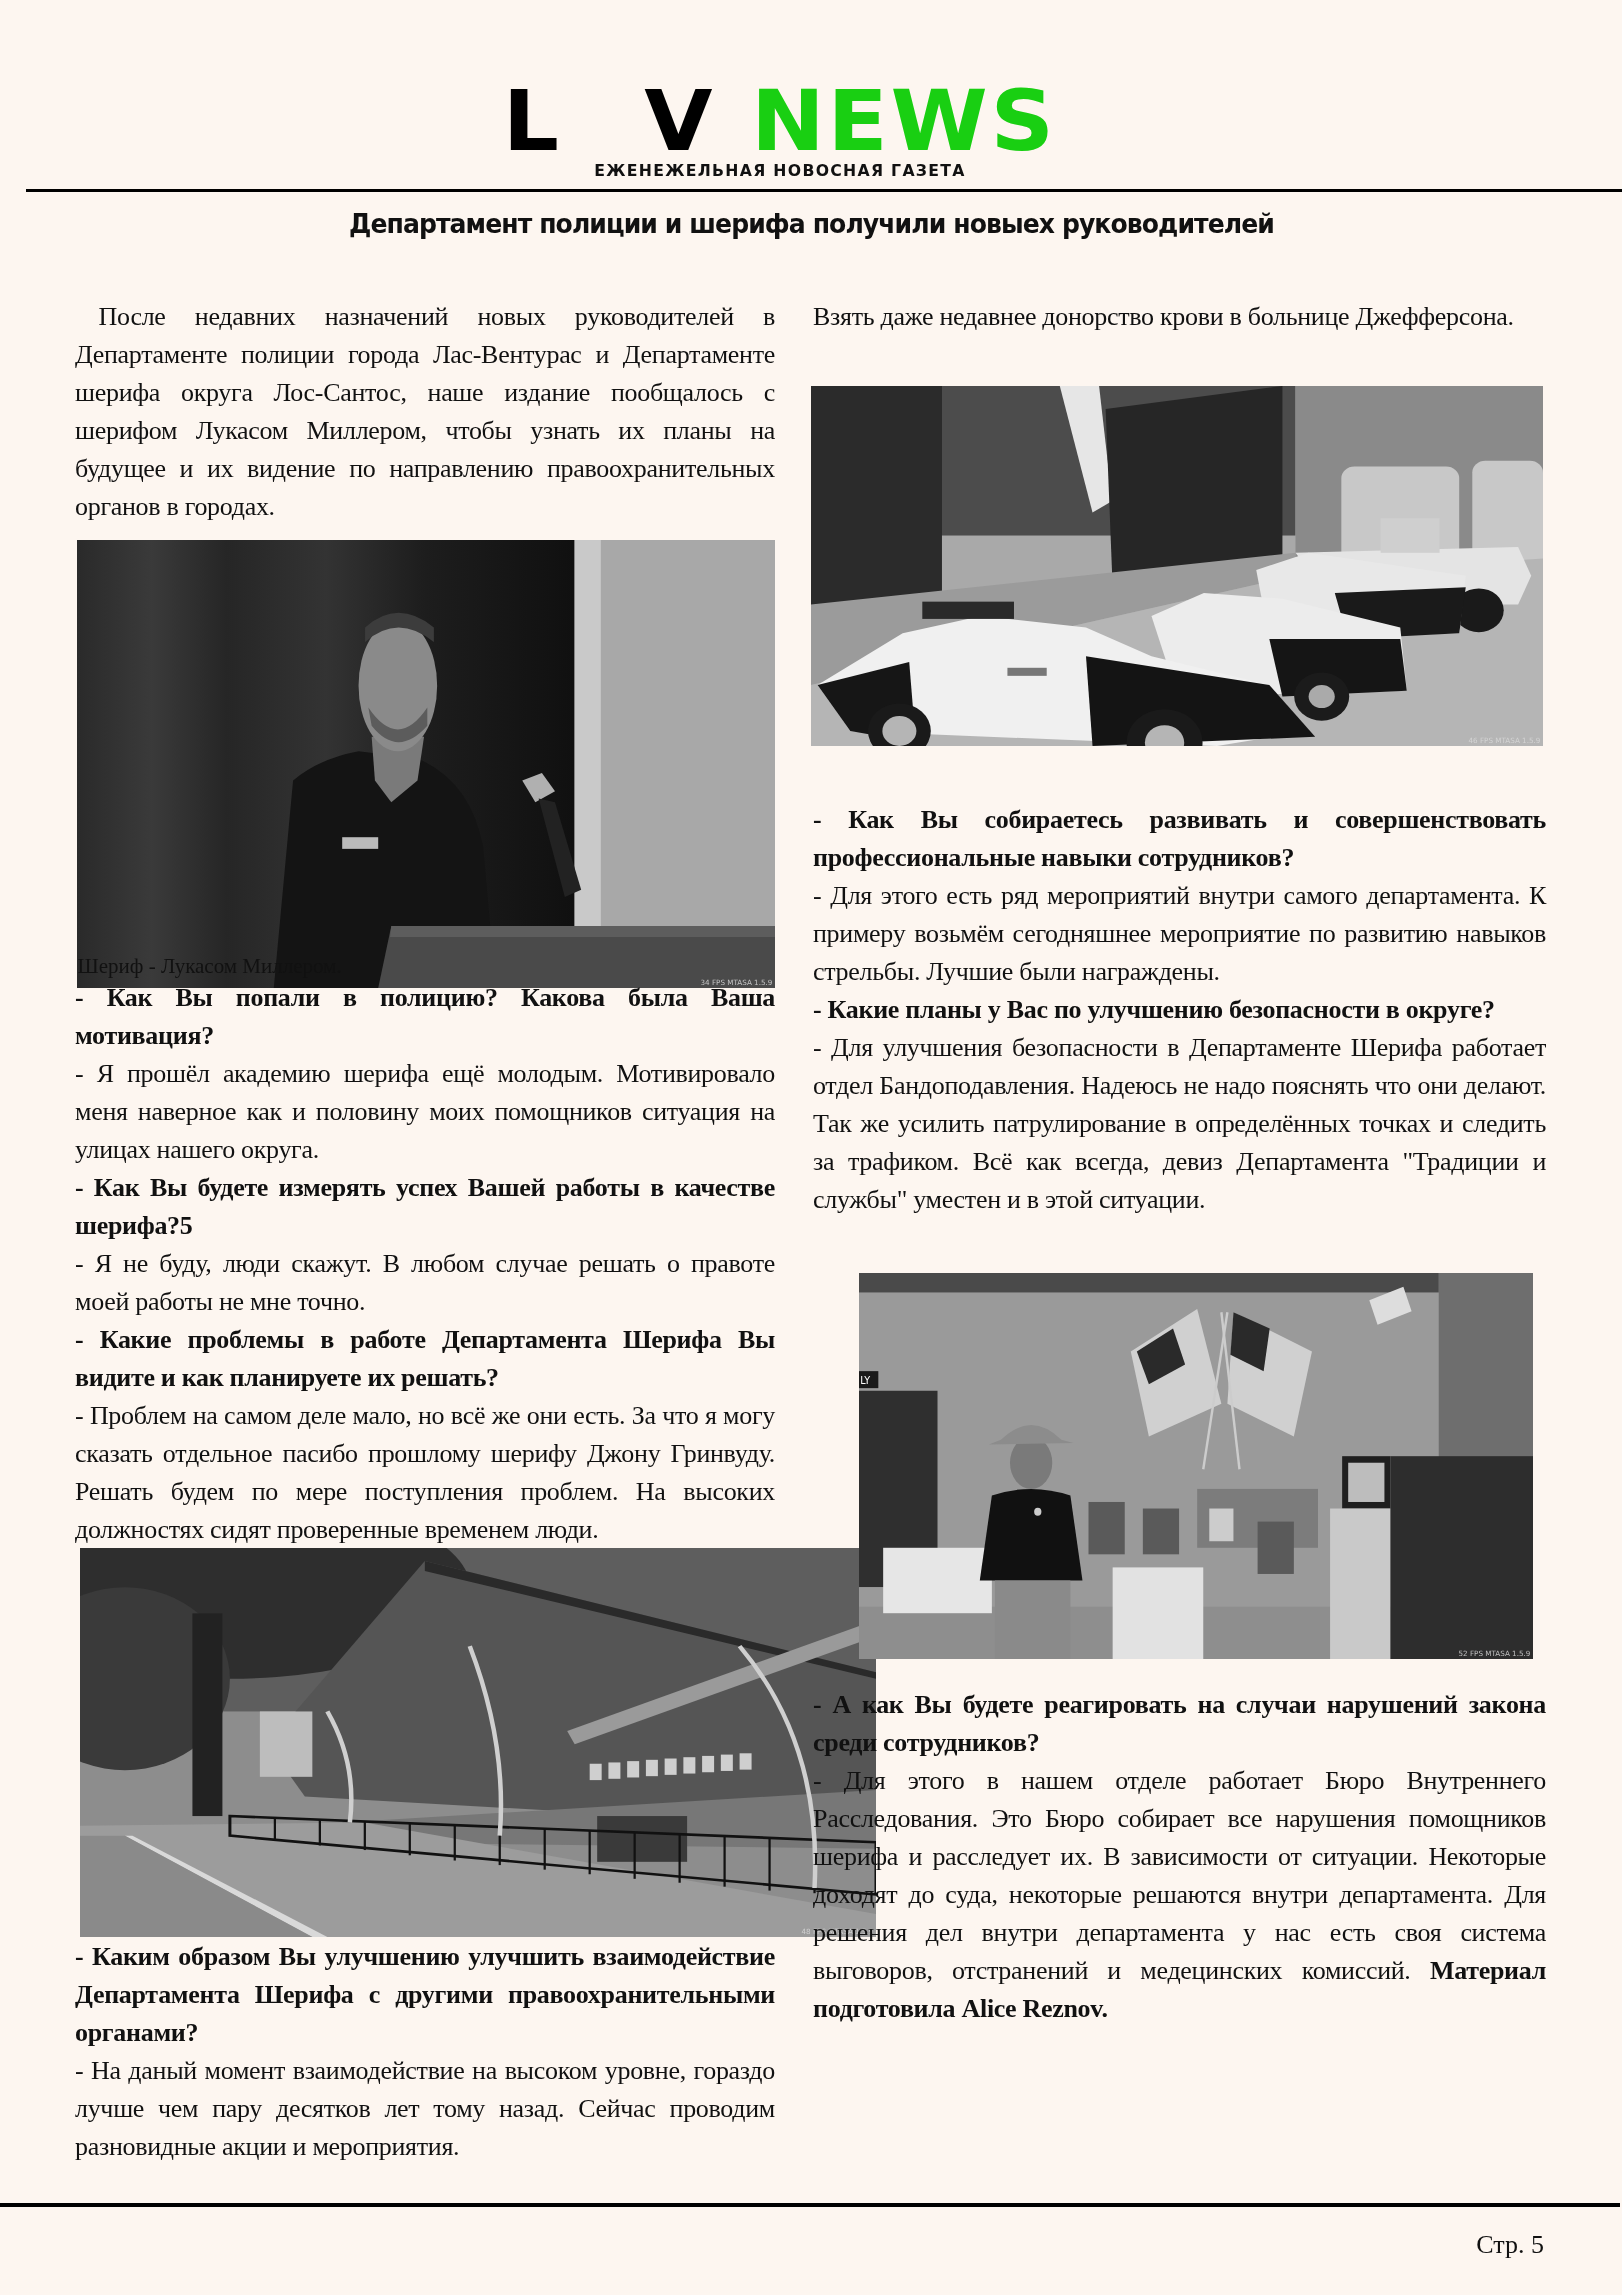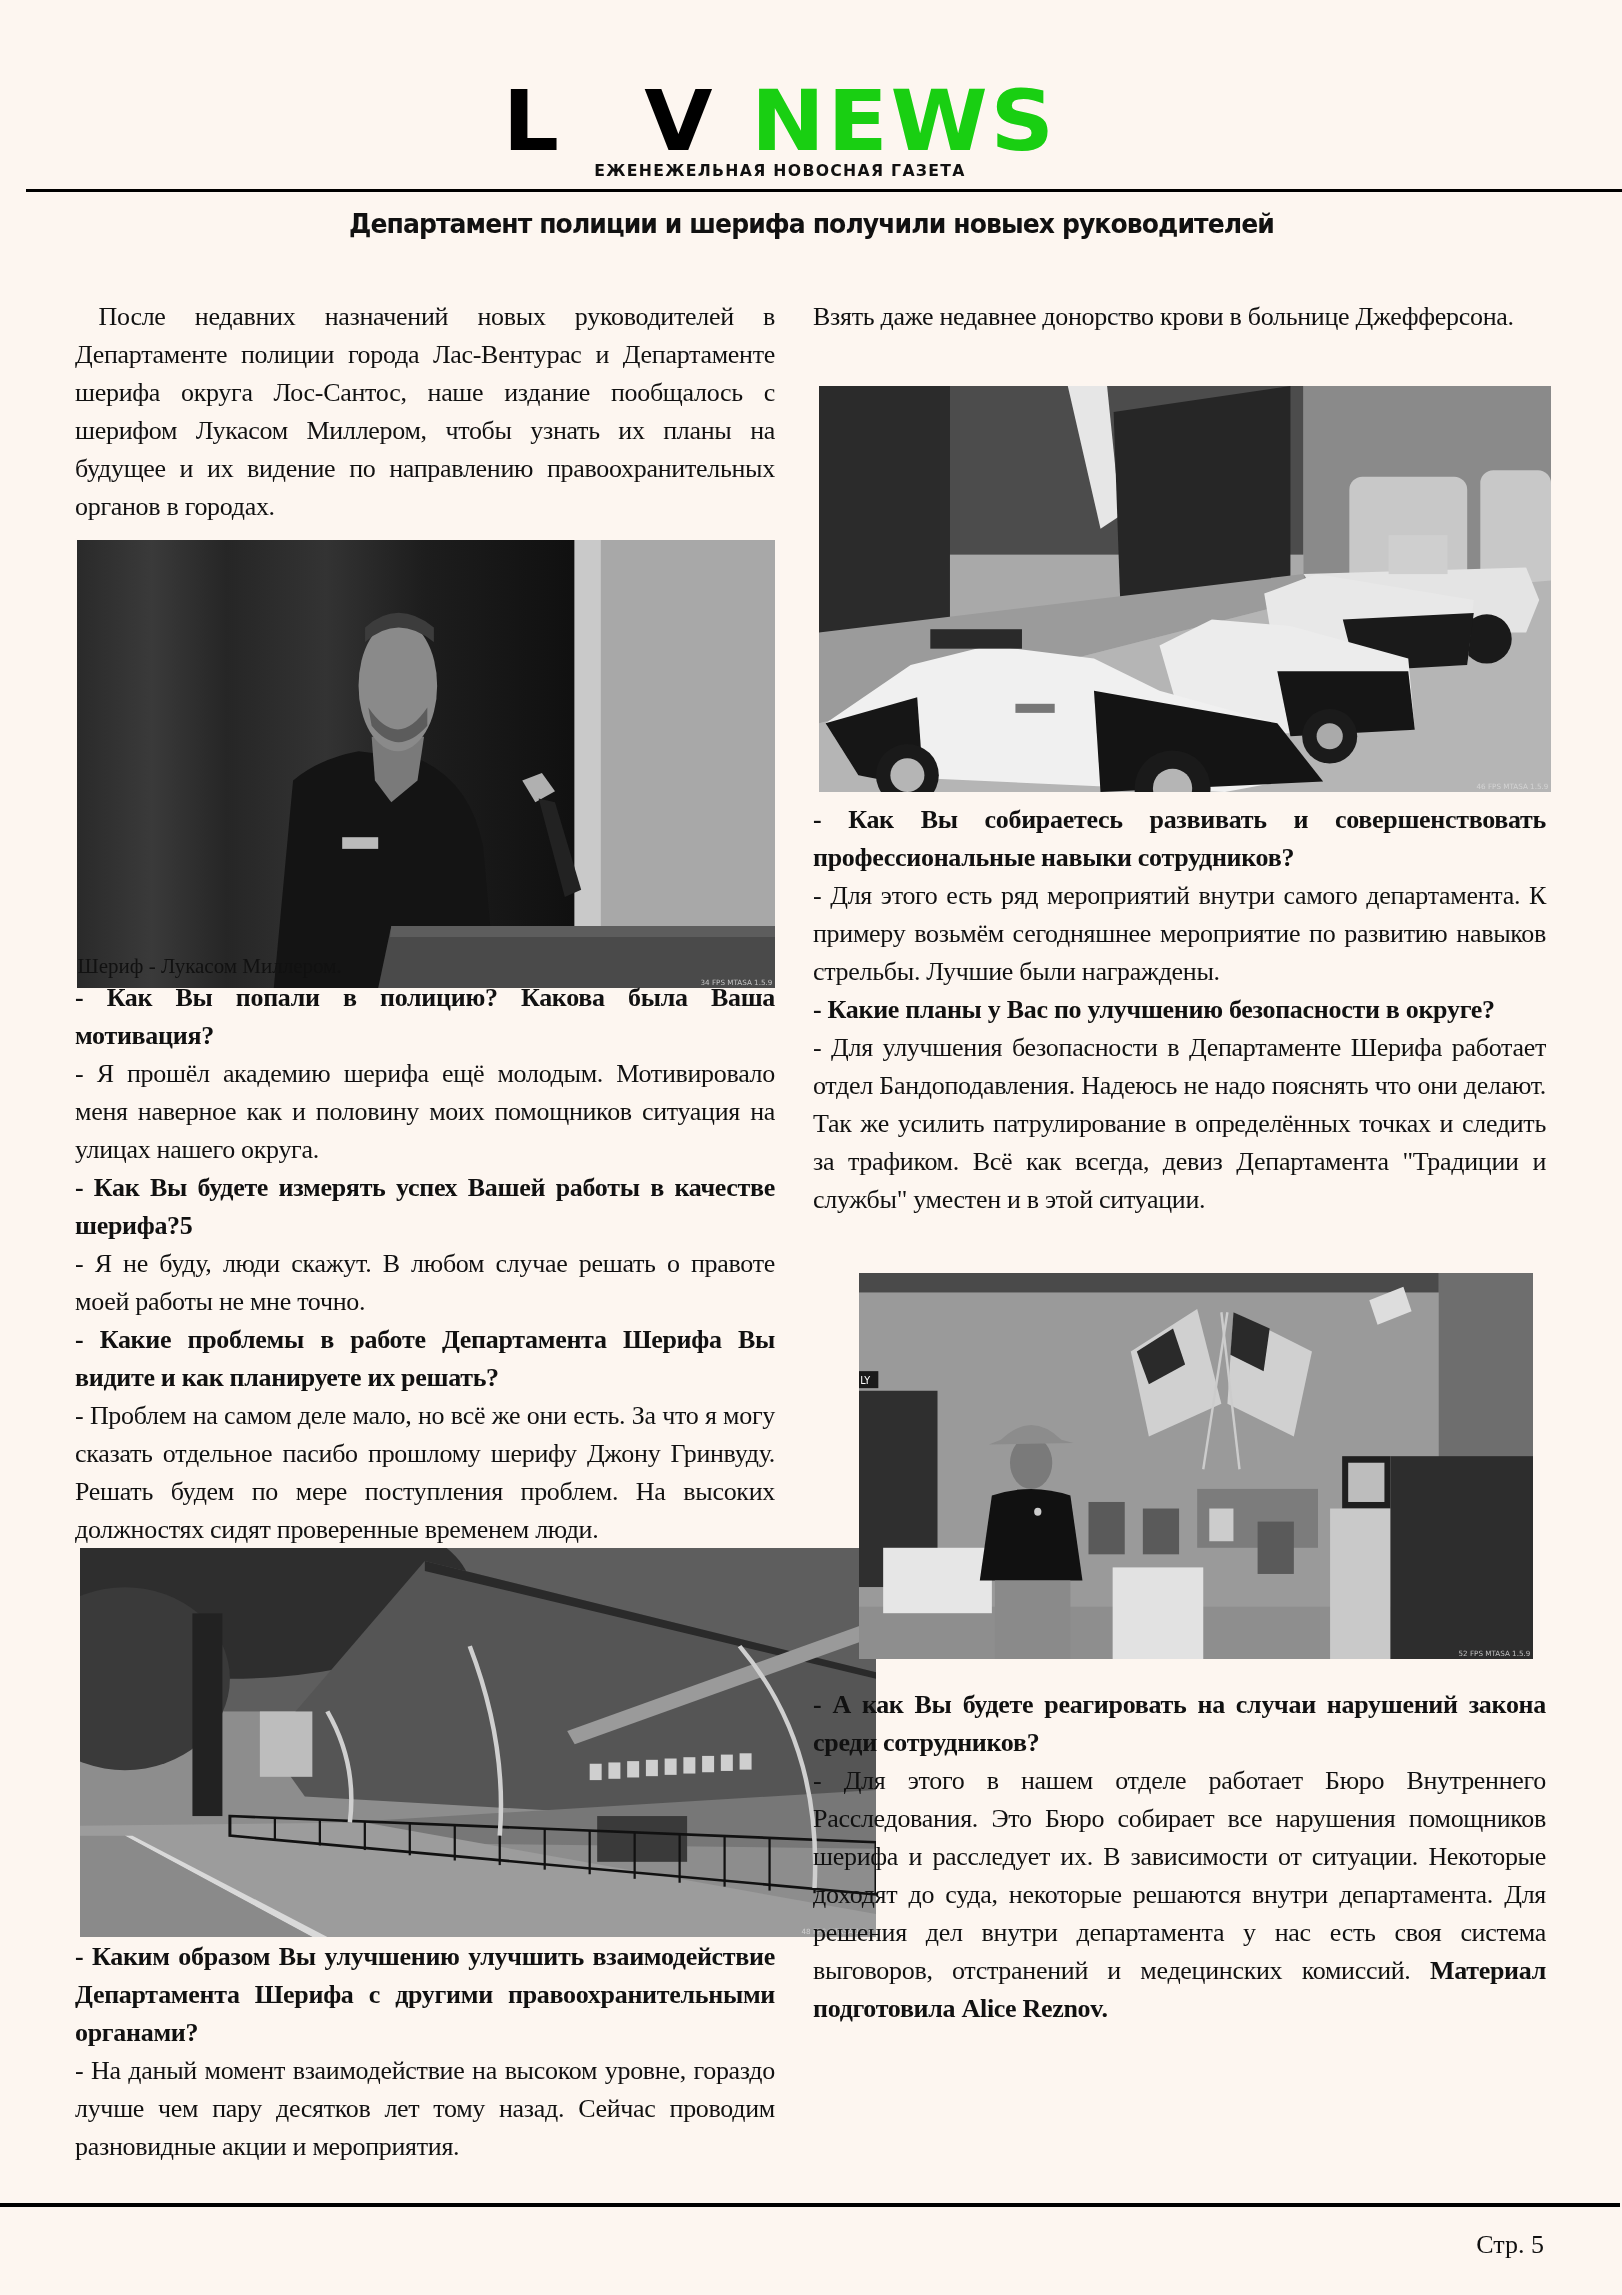--- a/index.html
+++ b/index.html
@@ -191,21 +191,21 @@
 
 <div class="col col-left" style="top:1938px;">
   <p class="p q">- Каким образом Вы улучшению улучшить взаимодействие Департамента Шерифа с другими правоохранительными органами?</p>
   <p class="p">- На даный момент взаимодействие на высоком уровне, гораздо лучше чем пару десятков лет тому назад. Сейчас проводим разновидные акции и мероприятия.</p>
 </div>
 
 <div class="col col-right" style="top:298px;">
   <p class="p">Взять даже недавнее донорство крови в больнице Джефферсона.</p>
 </div>
 
-<div class="photo" style="left:811px; top:386px; width:732px; height:406px;margin-left:8px;">
+<div class="photo" style="left:811px; top:386px; width:732px; height:360px;">
   <svg viewBox="0 0 1118 626" preserveAspectRatio="none">
     <rect width="1118" height="626" fill="#a9a9a9"></rect>
 
     <rect width="740" height="260" fill="#4c4c4c"></rect>
     <rect x="0" width="200" height="400" fill="#2b2b2b"></rect>
     <path d="M380 0 L440 0 L460 200 L430 220 Z" fill="#e6e6e6"></path>
     <path d="M450 40 L720 0 L720 310 L460 330 Z" fill="#262626"></path>
     <rect x="740" y="0" width="378" height="300" fill="#8a8a8a"></rect>
     <rect x="810" y="140" width="180" height="180" rx="20" fill="#c8c8c8"></rect>
     <rect x="1010" y="130" width="108" height="190" rx="20" fill="#c8c8c8"></rect>

